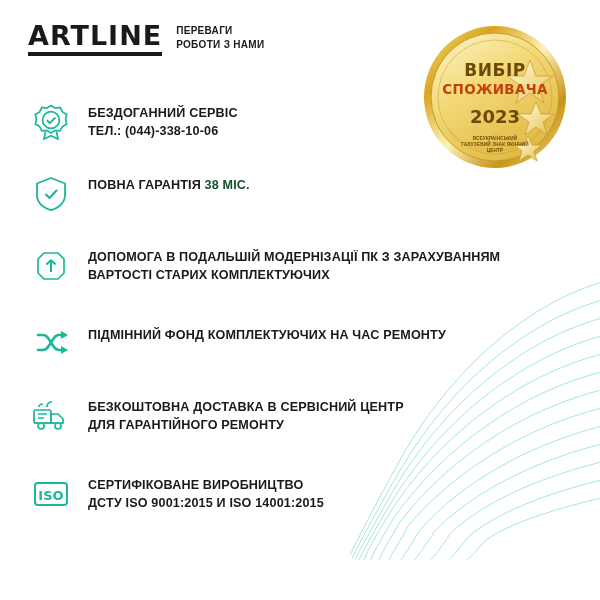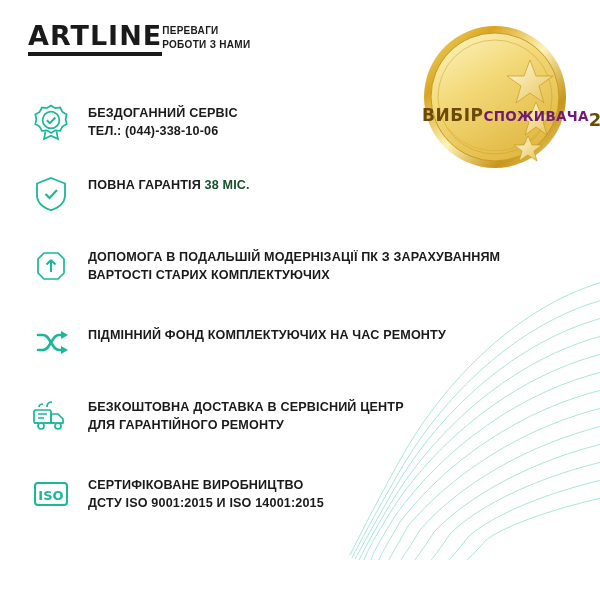--- a/index.html
+++ b/index.html
@@ -20,20 +20,21 @@
     height: 300px;
     pointer-events: none;
   }
 
   
   .header {
     position: absolute;
     top: 22px; left: 28px;
     display: flex;
     align-items: flex-start;
+    gap: 14px;
   }
   .logo {
     position: relative;
     padding-bottom: 7px;
   }
   .logo-text {
     font-family: "DejaVu Sans", sans-serif;
     font-weight: bold;
     font-size: 27px;
     letter-spacing: 1px;
@@ -58,39 +59,39 @@
   
   .badge {
     position: absolute;
     top: 24px; right: 32px;
     width: 146px; height: 146px;
   }
   .badge-inner {
     position: absolute;
     inset: 0;
     display: flex;
-    flex-direction: row;
+    flex-direction: column;
     align-items: center;
     justify-content: flex-start;
     padding-top: 36px;
     text-align: center;
     pointer-events: none;
   }
   .badge-top {
     font-family: "DejaVu Sans", sans-serif;
     font-weight: bold;
     font-size: 17px;
     color: #6b4a08;
     letter-spacing: .5px;
   }
   .badge-mid {
     font-family: "DejaVu Sans", sans-serif;
     font-weight: bold;
     font-size: 13.5px;
-    color: #701a75;
+    color: #c2410c;
     letter-spacing: .3px;
     margin-top: 1px;
   }
   .badge-year {
     font-family: "DejaVu Sans", sans-serif;
     font-weight: bold;
     font-size: 18px;
     color: #6b4a08;
     margin-top: 9px;
   }

